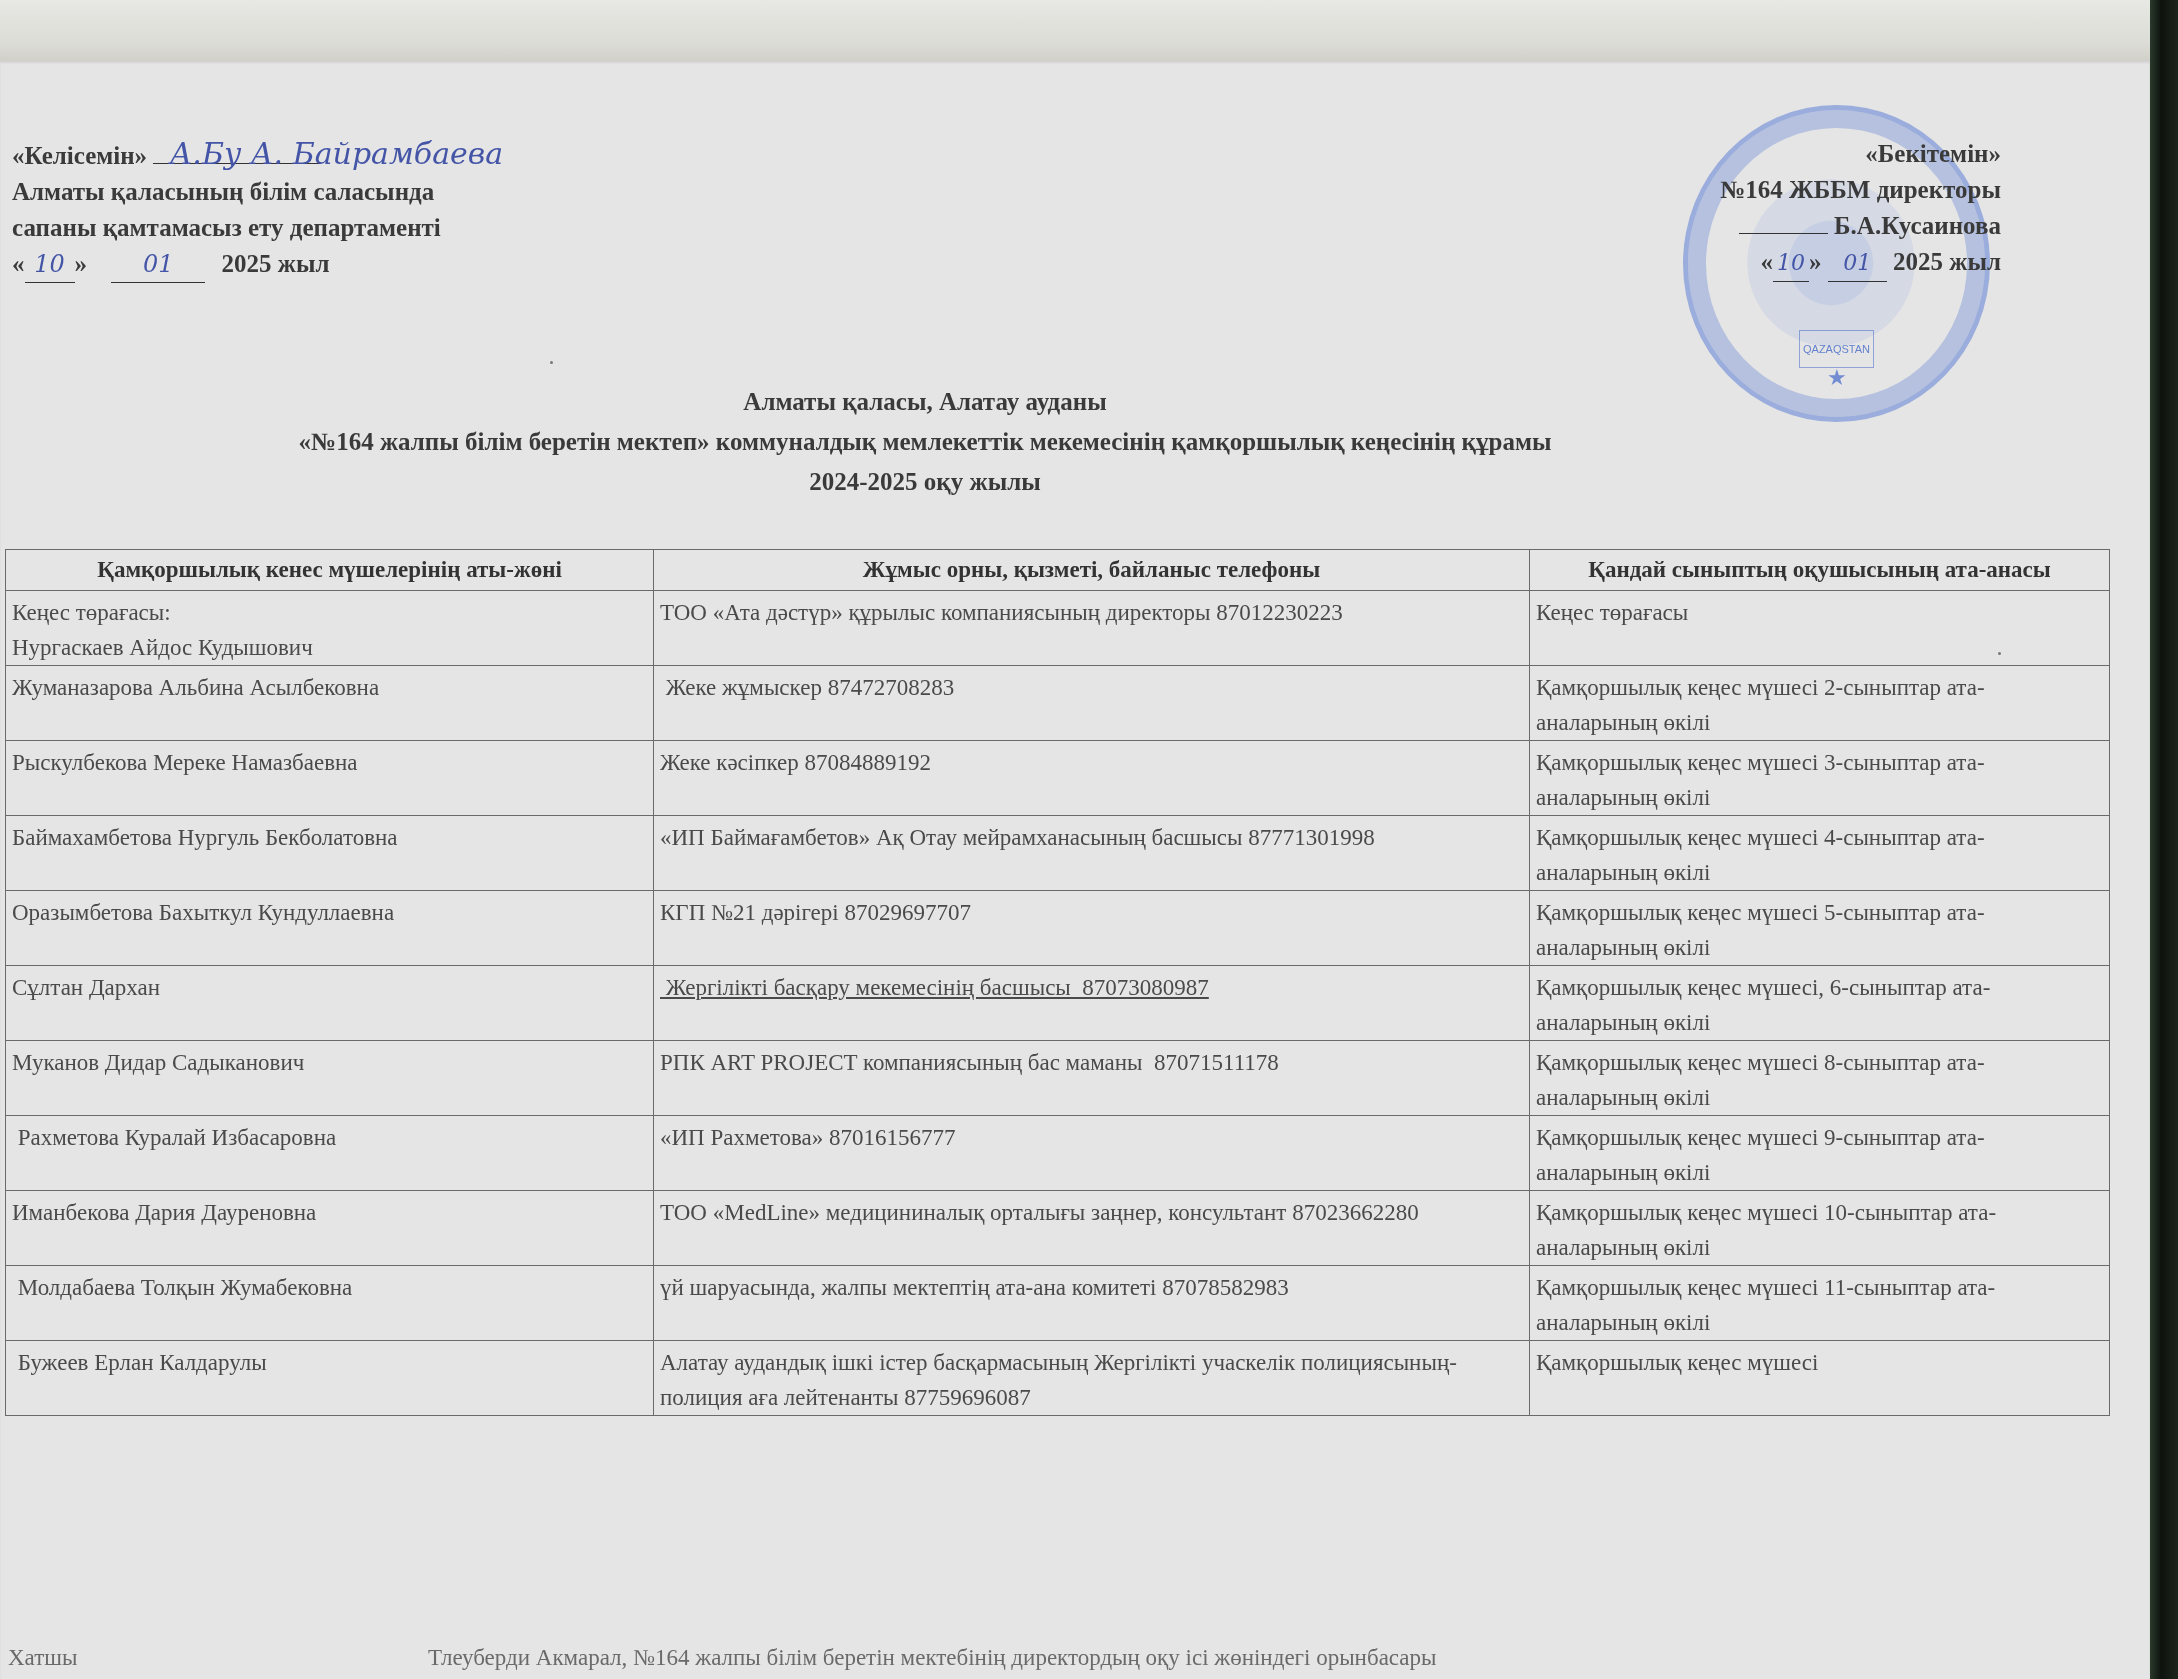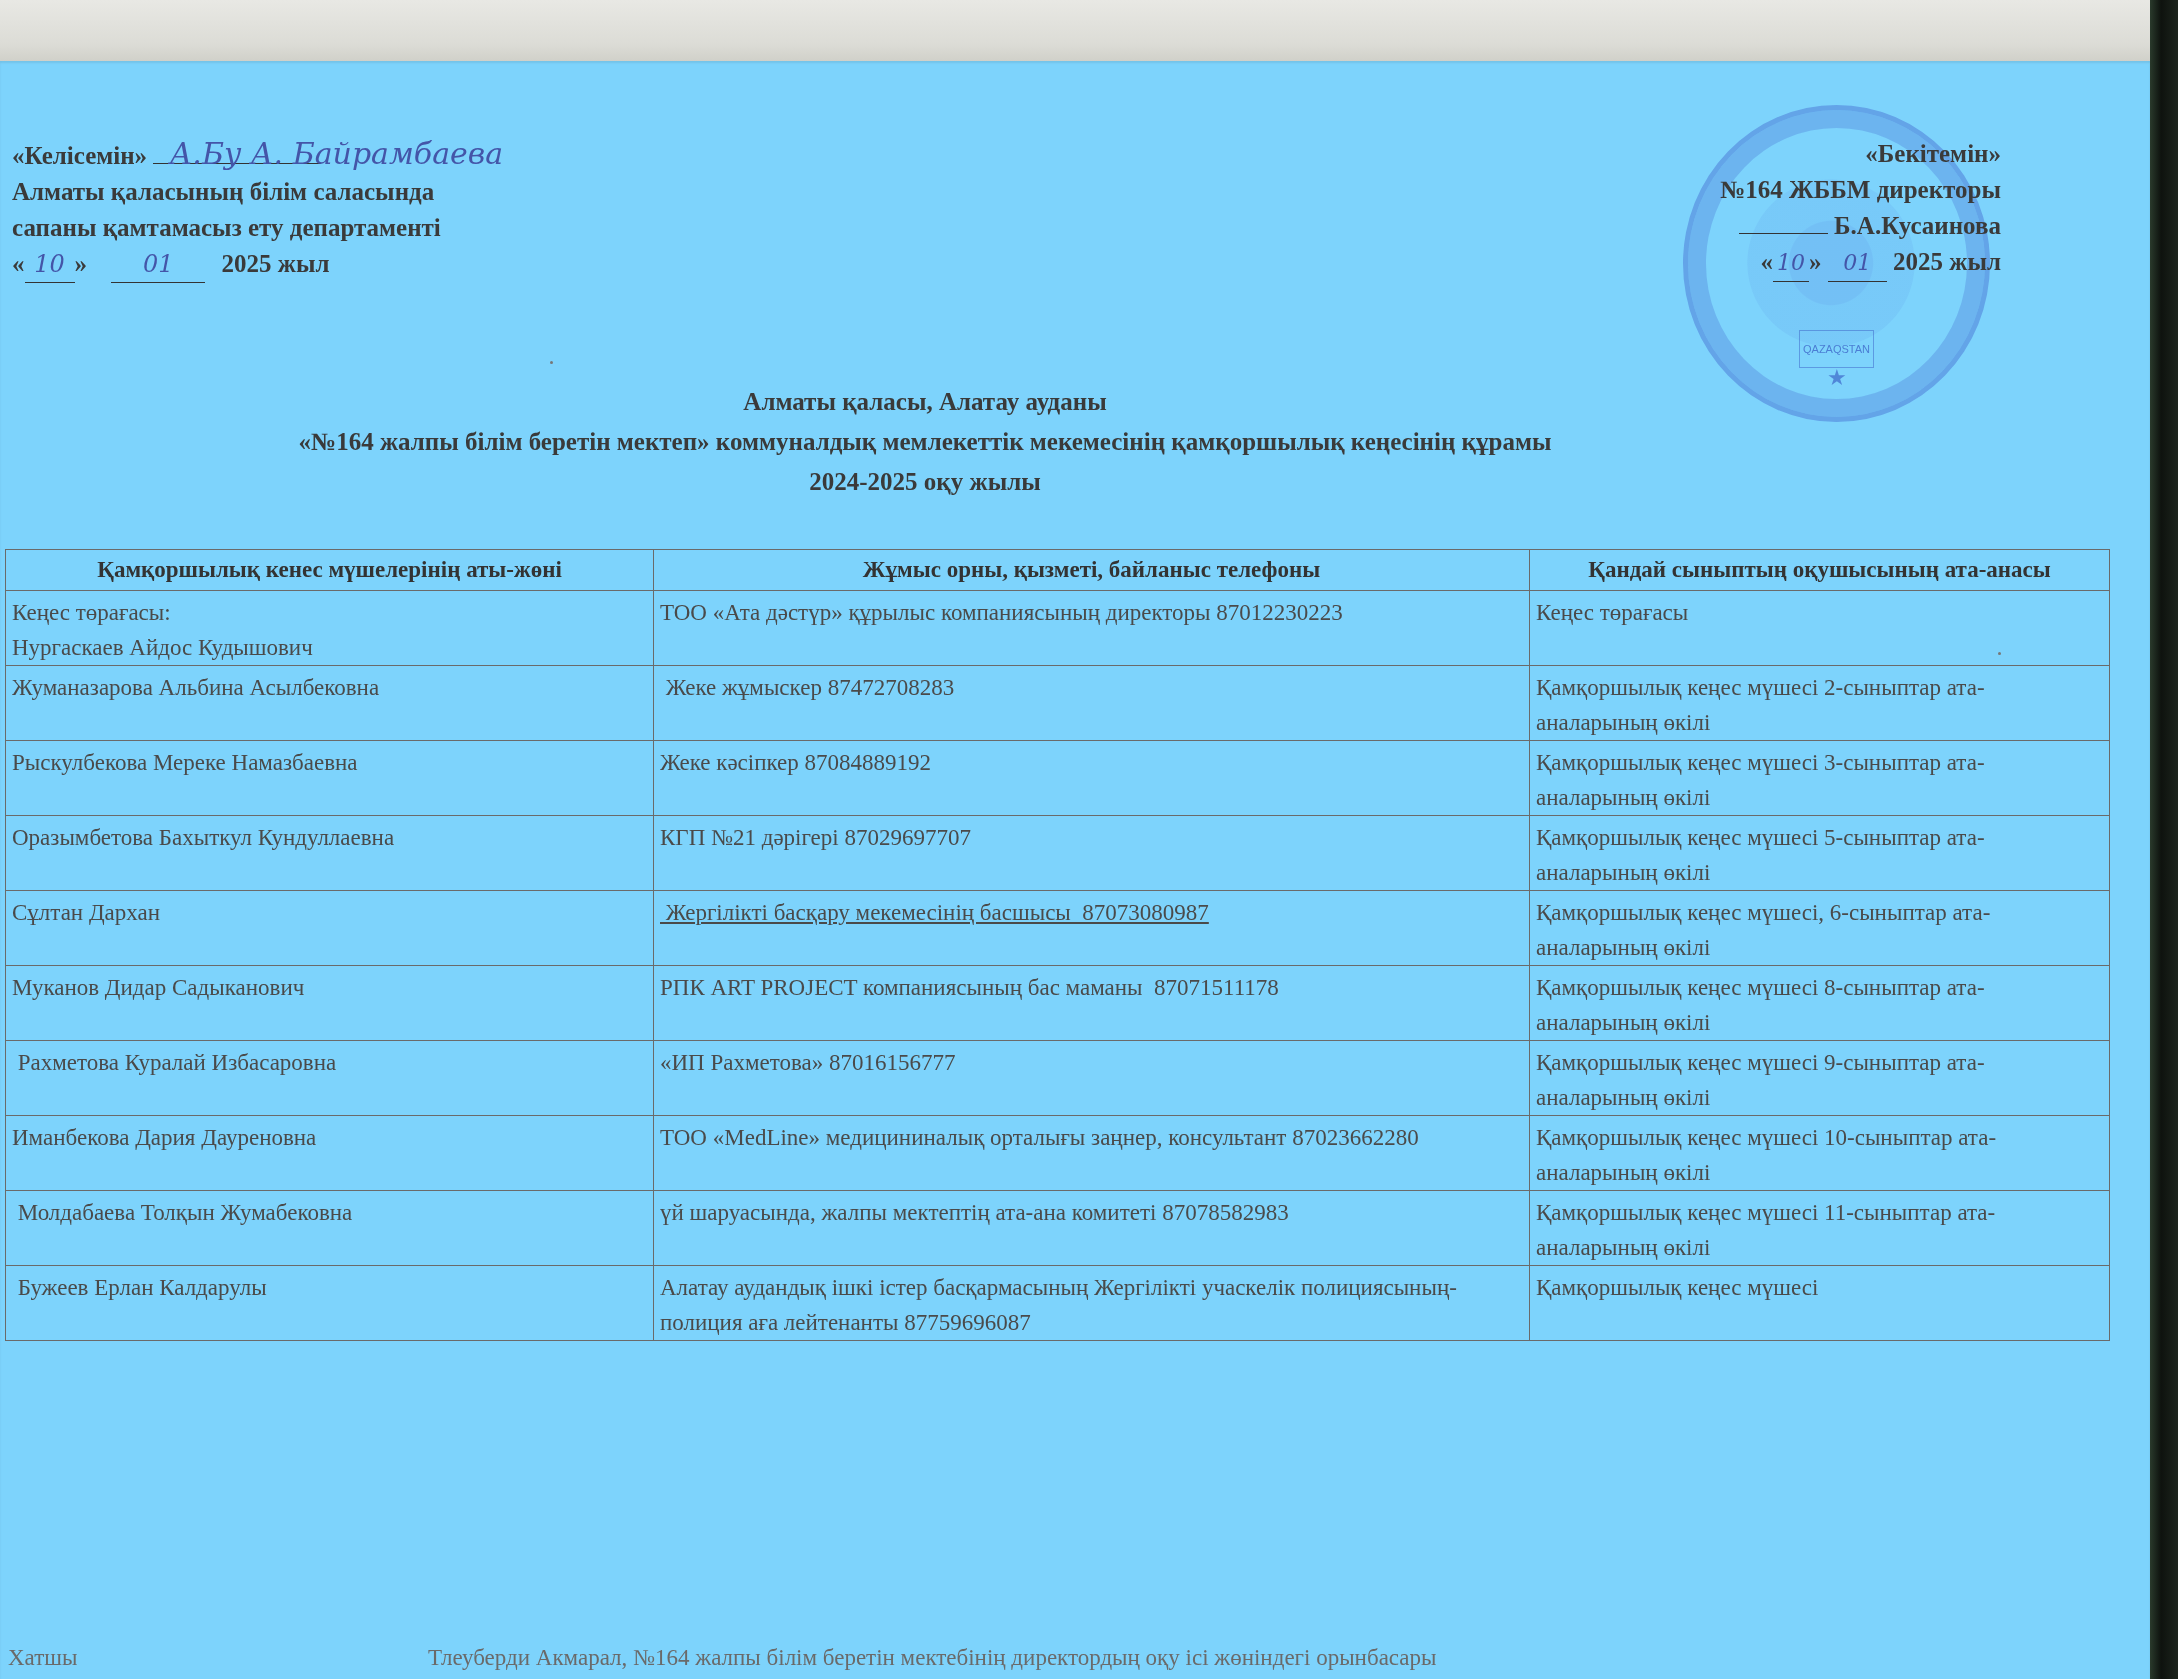--- a/index.html
+++ b/index.html
@@ -12,21 +12,21 @@
     .scanner-top {
       position: absolute; left: 0; top: 0; width: 2178px; height: 63px;
       background: linear-gradient(#e8e8e4, #dcdcd6 70%, #cfcfc8);
     }
     .scanner-right {
       position: absolute; left: 2150px; top: 0; width: 28px; height: 1679px;
       background: linear-gradient(90deg, #2a3a2c, #0e120e 40%, #1c241c);
     }
     .page {
       position: absolute; left: 0; top: 61px; width: 2150px; height: 1618px;
-      background: #7dd3fc;
+      background: #e5e5e5;
       box-shadow: inset 0 2px 2px rgba(0,0,0,0.08);
     }
     
     .agree {
       position: absolute; left: 12px; top: 75px; width: 693px;
       font-weight: bold; font-size: 25px; line-height: 36px; color: #3a3a3a;
     }
     .agree .line { white-space: nowrap; }
     .sig-line {
       display: inline-block; border-bottom: 1.5px solid #333; vertical-align: baseline;
@@ -159,20 +159,25 @@
         <td>Жуманазарова Альбина Асылбековна</td>
         <td style="white-space:pre;"> Жеке жұмыскер 87472708283</td>
         <td>Қамқоршылық кеңес мүшесі 2-сыныптар ата-аналарының өкілі</td>
       </tr>
       <tr>
         <td>Рыскулбекова Мереке Намазбаевна</td>
         <td>Жеке кәсіпкер 87084889192</td>
         <td>Қамқоршылық кеңес мүшесі 3-сыныптар ата-аналарының өкілі</td>
       </tr>
       <tr>
+        <td>Баймахамбетова Нургуль Бекболатовна</td>
+        <td> «ИП Баймағамбетов» Ақ Отау мейрамханасының басшысы 87771301998</td>
+        <td>Қамқоршылық кеңес мүшесі 4-сыныптар ата-аналарының өкілі</td>
+      </tr>
+      <tr>
         <td>Оразымбетова Бахыткул Кундуллаевна</td>
         <td>КГП №21 дәрігері 87029697707</td>
         <td>Қамқоршылық кеңес мүшесі 5-сыныптар ата-аналарының өкілі</td>
       </tr>
       <tr>
         <td>Сұлтан Дархан</td>
         <td style="white-space:pre;text-decoration:underline;"> Жергілікті басқару мекемесінің басшысы  87073080987</td>
         <td>Қамқоршылық кеңес мүшесі, 6-сыныптар ата-аналарының өкілі</td>
       </tr>
       <tr>

